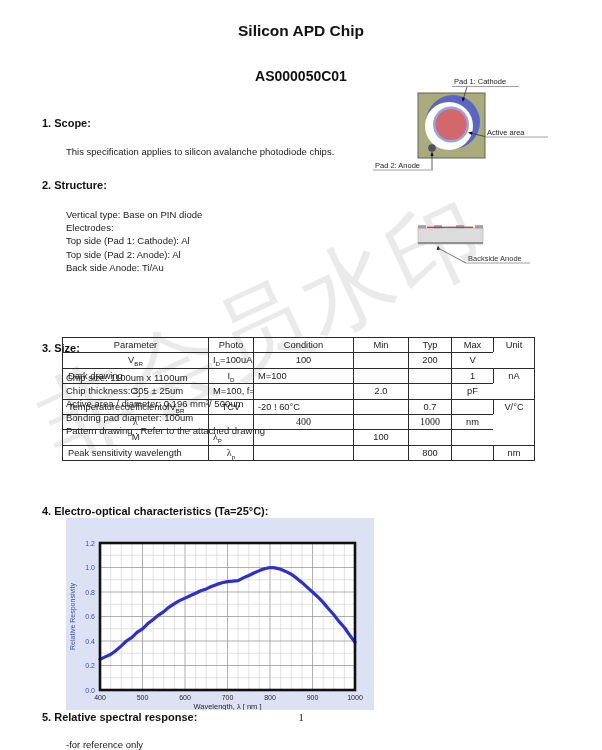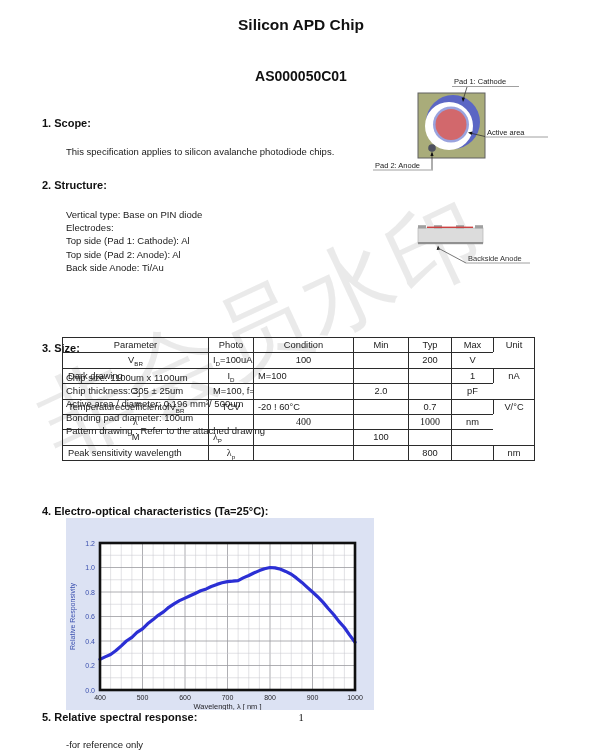--- a/index.html
+++ b/index.html
@@ -1,18 +1,18 @@
 <!DOCTYPE html>
 <html><head>
 <meta charset="utf-8">
 <style>
   html,body{margin:0;padding:0;background:#fff;}
   .page{position:relative;width:602px;height:750px;background:#ffffff;overflow:hidden;
         font-family:"Liberation Sans",sans-serif;color:#1a1a1a;}
-  .title{position:absolute;top:16px;left:0;width:100%;text-align:center;
+  .title{position:absolute;top:22px;left:0;width:100%;text-align:center;
          font-size:15.5px;font-weight:bold;color:#111;}
   .subtitle{position:absolute;top:50px;left:0;width:100%;text-align:center;
             font-size:14px;font-weight:bold;color:#111;}
   .heading{position:absolute;left:42px;font-size:11px;font-weight:bold;color:#111;}
   .body-text{position:absolute;left:66px;font-size:9.5px;color:#1a1a1a;}
   .lines .bline{line-height:13.2px;}
   .watermark{position:absolute;left:45px;top:368px;width:560px;font-size:92px;
              color:#dadada;opacity:.55;letter-spacing:4px;white-space:nowrap;
              transform:rotate(-25deg);transform-origin:0 50%;z-index:0;
              font-family:"DejaVu Sans",sans-serif;pointer-events:none;}

